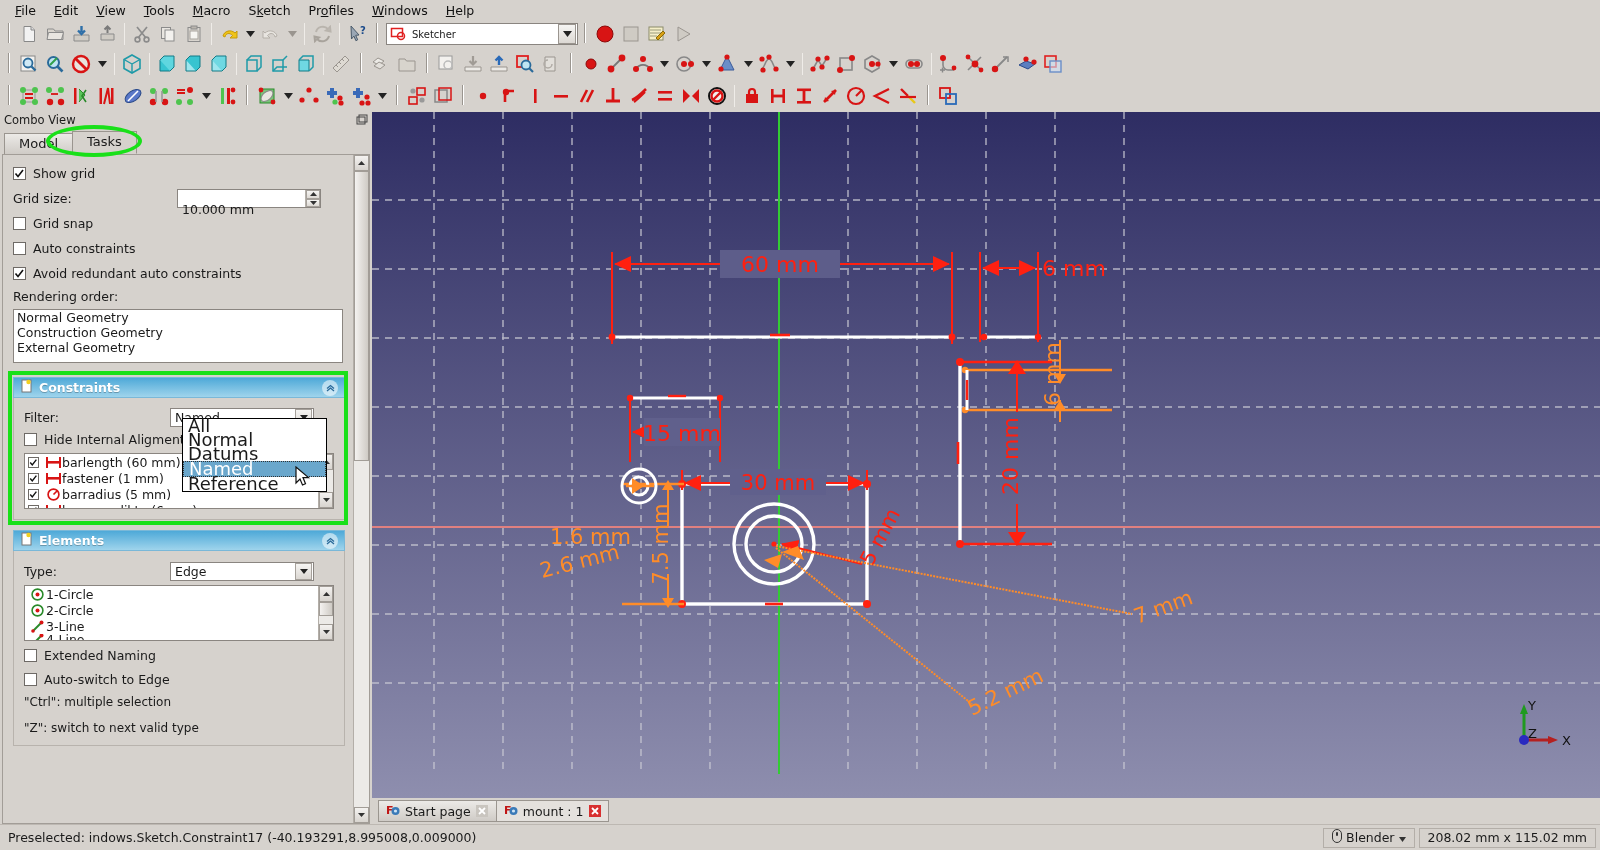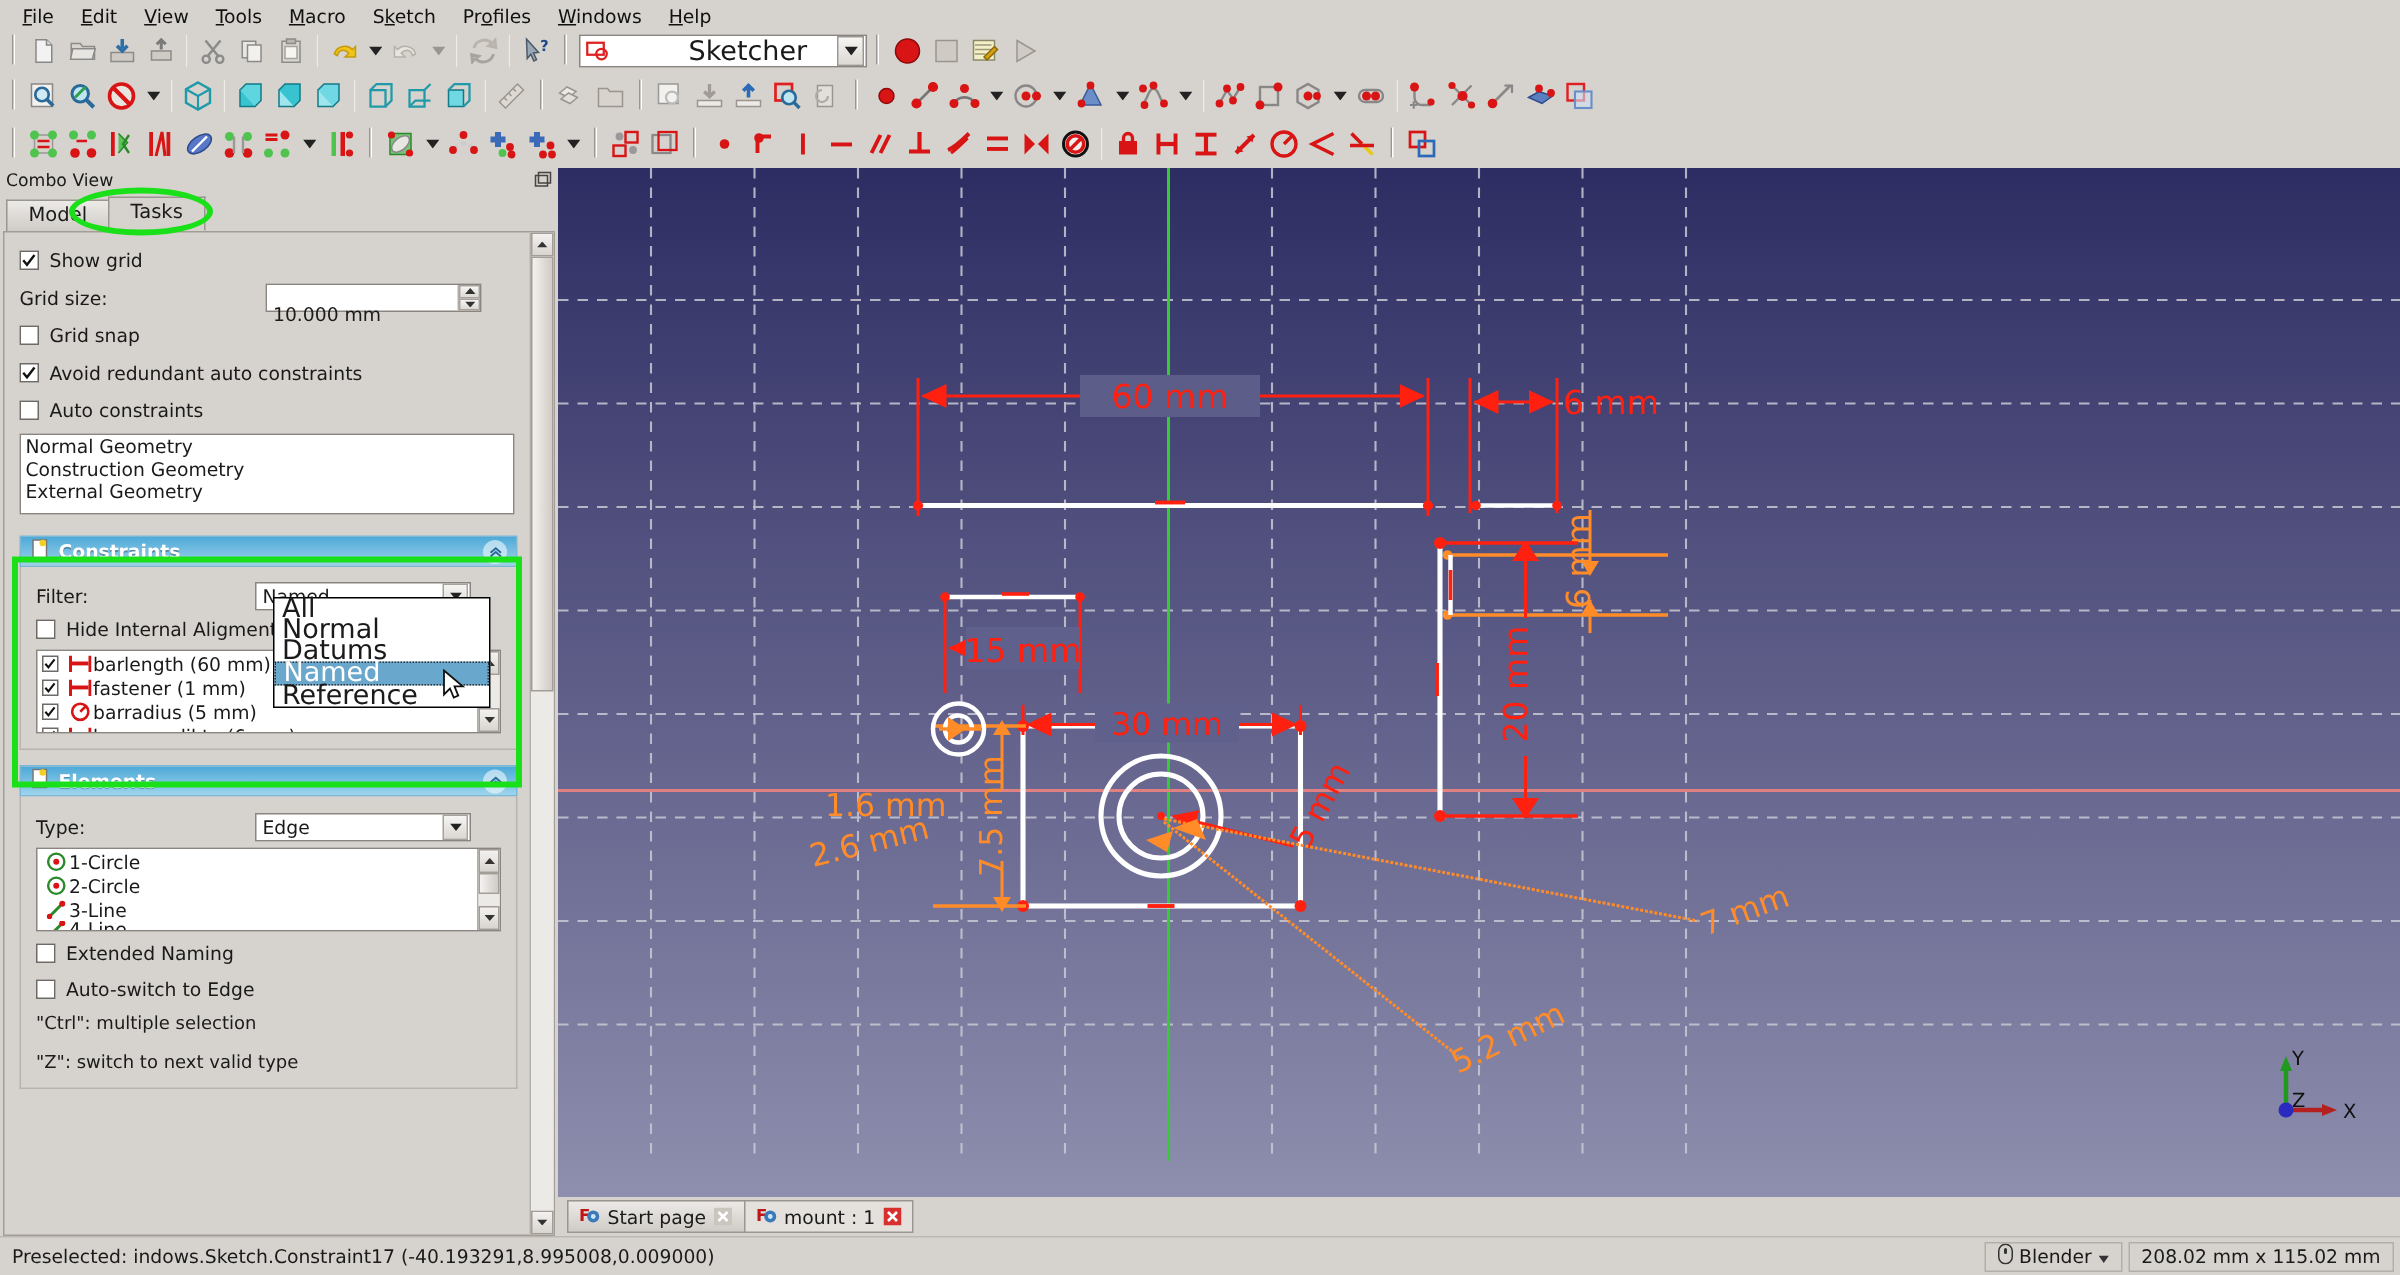--- a/index.html
+++ b/index.html
@@ -25,21 +25,21 @@
   .tb3 { height:32px; }
   .grip { width:8px; height:22px; margin:0 3px; display:flex; justify-content:center; gap:2px; flex:0 0 auto;}
   .grip i { width:2px; height:20px; background:#fff; border-left:1px solid #9a958f; display:block;}
   .tbtn { width:26px; height:24px; display:flex; align-items:center; justify-content:center; flex:0 0 auto; border:1px solid transparent; }
   .tbtn.sm { width:16px; }
   .tbtn svg { display:block; }
   .tsep { width:1px; height:22px; background:#b3aea8; margin:0 4px; border-right:1px solid #efece8; flex:0 0 auto;}
 
   .wbsel { display:flex; align-items:center; height:22px; width:192px; background:#fff; border:1px solid #8a8580; margin-left:2px; flex:0 0 auto;}
   .wbsel .wbico { width:22px; display:flex; justify-content:center; }
-  .wbsel .wblabel { flex:1; font-size:18px; padding-left:3px;margin-left:47px; }
+  .wbsel .wblabel { flex:1; font-size:10px; padding-left:3px; }
   .wbsel .wbarrow { width:18px; height:20px; background:linear-gradient(#f6f5f3,#dcd8d3); border:1px solid #9a958f; display:flex; align-items:center; justify-content:center; margin-right:1px;}
 
   
   .main { flex:1; display:flex; min-height:0; }
 
   
   .dock { width:372px; background:#d6d2cd; display:flex; flex-direction:column; flex:0 0 auto; position:relative;}
   .dock-title { height:16px; display:flex; align-items:center; padding:0 4px; font-size:11.5px; }
   .dock-title .t { flex:1; }
   .dock-title .undockico { width:12px; height:12px; }
@@ -829,30 +829,33 @@
                       </svg>
                     </i>
                 </span>
               </span>
             </div>
             <div class="row">
               <span class="cbx"></span>
               <span class="lbl">Grid snap</span>
             </div>
             <div class="row">
+              <span class="cbx"></span>
+              <span class="lbl">Auto constraints</span>
+            </div>
+            <div class="row">
               <span class="cbx">
                 <svg width="11" height="11" viewBox="0 0 11 11">
                     <path d="M1.5 5.5l2.5 3 5-6.5" stroke="#111" stroke-width="1.6" fill="none"></path>
                   </svg>
               </span>
               <span class="lbl">Avoid redundant auto constraints</span>
             </div>
-            <div class="row">
-              <span class="cbx"></span>
-              <span class="lbl">Auto constraints</span>
+            <div style="height:20px;display:flex;align-items:center">
+              <span class="lbl">Rendering order:</span>
             </div>
             <div class="listbox" style="height:54px;margin-top:3px">
               <div class="li">Normal Geometry</div>
               <div class="li">Construction Geometry</div>
               <div class="li">External Geometry</div>
             </div>
           </div>
 
           <div style="margin:14px 8px 0 10px">
             <div class="secthead">

